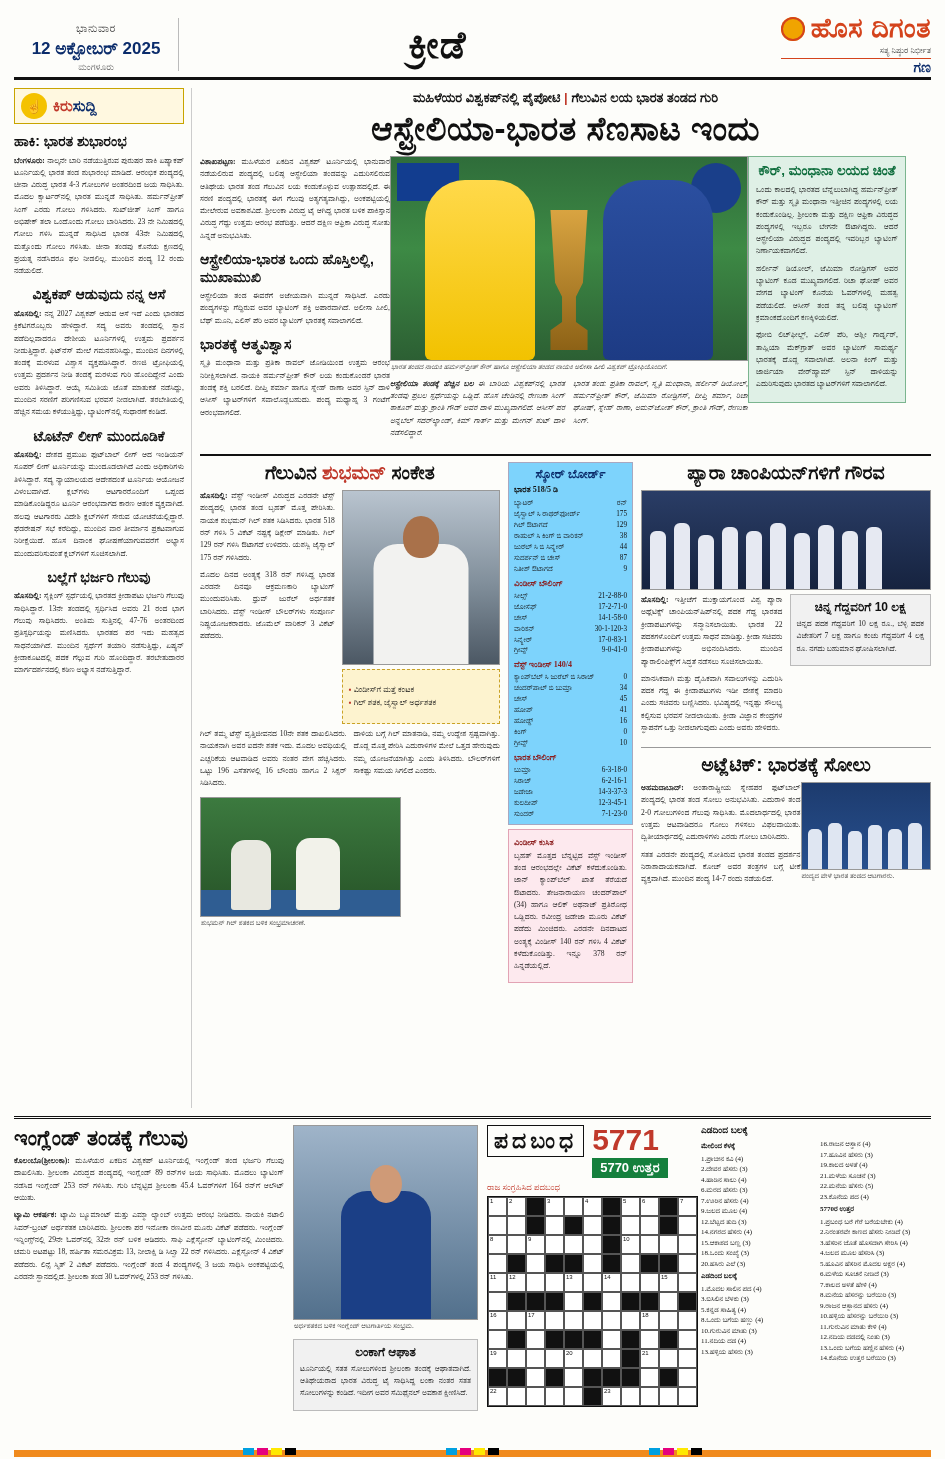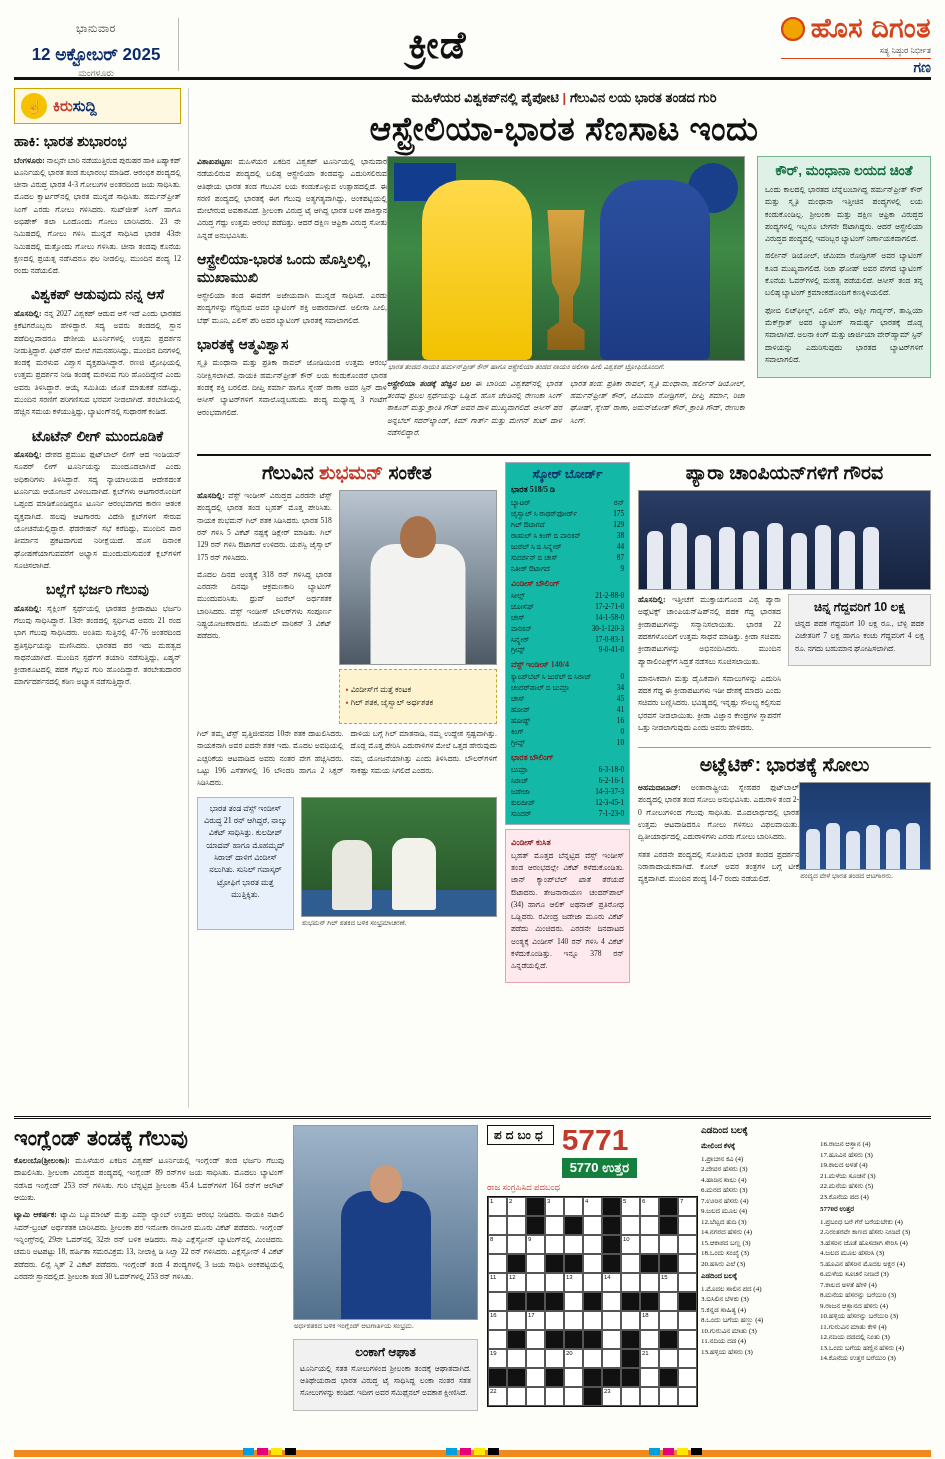--- a/index.html
+++ b/index.html
@@ -25,21 +25,21 @@
     height: 62px;
   }
   .md-date {
     width: 165px;
     border-right: 1px solid #bbb;
     text-align: center;
     padding-top: 4px;
   }
   .md-date .dayname { font-size: 11px; color:#444; letter-spacing:.5px;}
   .md-date .date {
-    font-size: 17px; font-weight: bold; color:#0b2c6b; margin-top:10px;
+    font-size: 17px; font-weight: bold; color:#0b2c6b; margin-top:4px;
   }
   .md-date .city { font-size: 9px; color:#666; margin-top:3px;}
   .md-title {
     flex:1; text-align:center;
     font-size: 38px; font-weight: bold; letter-spacing:1px;
     padding-top: 6px; color:#111;
   }
   .md-logo {
     width: 235px; display:flex; align-items:center; justify-content:flex-end;
   }
@@ -92,21 +92,21 @@
   }
   .kicker .sep { color:#c0392b; }
   .mainhead {
     text-align:center; font-size:33px; font-weight:bold; letter-spacing:.5px;
     line-height:1.15; margin:0 0 8px 0; color:#111;
   }
   
   .top-area { display:flex; gap:0; }
   .tcol1 { width: 190px; }
   .tcol2 { width: 358px; font-style: italic; }
-  .tcol3 { width: 174px; margin-left: 12px; }
+  .tcol3 { width: 158px; }
   .photo {
     width:100%; border:1px solid #999; display:block; position:relative; overflow:hidden;
   }
   .cap { font-size:7px; color:#333; line-height:1.4; padding:2px 1px; font-family:"Liberation Serif", serif;}
   .greenbox {
     background:#dff0e6; border:1px solid #7bb58f; padding:6px 7px;
   }
   .greenbox h3 {
     margin:0 0 5px 0; font-size:13.5px; color:#0b6b3a; text-align:center;
   }
@@ -114,21 +114,21 @@
   .mid-grid { display:flex; gap:8px; margin-top:10px; border-top:2px solid #111; padding-top:6px;}
   .m1 { width:300px; }
   .m2 { width:125px; }
   .m3 { flex:1; }
   .sec-head {
     font-size:19px; font-weight:bold; text-align:center; margin:0 0 5px 0;
     line-height:1.2;
   }
   .sec-head .hl { color:#c0392b; }
   .scorebox {
-    border:1px solid #a8a8c0; background:#14b8a6; padding:4px 5px;
+    border:1px solid #a8a8c0; background:#7dd3fc; padding:4px 5px;
     font-family:"Liberation Serif", serif;
   }
   .scorebox h4 { margin:0 0 3px 0; font-size:12px; color:#0b2c6b; text-align:center;}
   .scorebox .sbtot { font-size:8px; font-weight:bold; margin-bottom:3px;}
   .srow { display:flex; justify-content:space-between; font-size:7.2px; line-height:1.52;}
   .srow .nm { white-space:nowrap; overflow:hidden; }
   .srow .vl { white-space:nowrap; padding-left:4px;}
   .sbsub { font-size:8px; font-weight:bold; margin:4px 0 2px 0; color:#8a1c1c;}
   .pinkbox { background:#fde9ee; border:1px solid #e2a3b4; padding:4px 5px; margin-top:4px;}
   .yellowbox {
@@ -151,21 +151,21 @@
     border-top:3px double #111; margin-top:8px; padding-top:6px;
     display:flex; gap:9px; height: 330px;
   }
   .b1 { width:270px; }
   .b2 { width:185px; }
   .b3 { width:205px; }
   .b4 { flex:1; }
   
   .xw-head { display:flex; align-items:flex-start; gap:8px; }
   .xw-title {
-    border:1px solid #111; padding:2px 6px; font-size:12px; font-weight:bold; letter-spacing:4px;
+    border:1px solid #111; padding:2px 6px; font-size:22px; font-weight:bold; letter-spacing:4px;
   }
   .xw-no { font-size:30px; font-weight:bold; color:#c0392b; line-height:1;}
   .xw-prev {
     background:#15803d; color:#fff; font-size:13px; font-weight:bold;
     padding:2px 8px; display:inline-block; margin-top:3px;
   }
   .xw-sub { font-size:8.5px; color:#c0392b; margin:4px 0 3px 0;}
   .grid {
     display:grid; grid-template-columns: repeat(11, 19px); grid-auto-rows:19px;
     border:1px solid #111; width: max-content;
@@ -338,21 +338,20 @@
                 <div><span class="bullet">▪</span> <span>ವಿಂಡೀಸ್‌ಗೆ ಮತ್ತೆ ಕಂಟಕ</span></div>
                 <div><span class="bullet">▪</span> <span>ಗಿಲ್ ಶತಕ, ಜೈಸ್ವಾಲ್ ಅರ್ಧಶತಕ</span></div>
               </div>
             </div>
           </div>
           <div style="display:flex;gap:7px;margin-top:4px;">
             <p class="ptext" style="width:50%">ಗಿಲ್ ತಮ್ಮ ಟೆಸ್ಟ್ ವೃತ್ತಿಜೀವನದ 10ನೇ ಶತಕ ದಾಖಲಿಸಿದರು. ನಾಯಕನಾಗಿ ಅವರ ಐದನೇ ಶತಕ ಇದು. ಮೊದಲ ಅವಧಿಯಲ್ಲಿ ಎಚ್ಚರಿಕೆಯ ಆಟವಾಡಿದ ಅವರು ನಂತರ ವೇಗ ಹೆಚ್ಚಿಸಿದರು. ಒಟ್ಟು 196 ಎಸೆತಗಳಲ್ಲಿ 16 ಬೌಂಡರಿ ಹಾಗೂ 2 ಸಿಕ್ಸರ್ ಸಿಡಿಸಿದರು.</p>
             <p class="ptext" style="width:50%">ದಾಳಿಯ ಬಗ್ಗೆ ಗಿಲ್ ಮಾತನಾಡಿ, ನಮ್ಮ ಉದ್ದೇಶ ಸ್ಪಷ್ಟವಾಗಿತ್ತು. ದೊಡ್ಡ ಮೊತ್ತ ಪೇರಿಸಿ ಎದುರಾಳಿಗಳ ಮೇಲೆ ಒತ್ತಡ ಹೇರುವುದು ನಮ್ಮ ಯೋಜನೆಯಾಗಿತ್ತು ಎಂದು ತಿಳಿಸಿದರು. ಬೌಲರ್‌ಗಳಿಗೆ ಸಾಕಷ್ಟು ಸಮಯ ಸಿಗಲಿದೆ ಎಂದರು.</p>
           </div>
           <div style="display:flex;gap:7px;margin-top:2px;">
-            <div class="bluebox" style="width:33%;margin-top:0">ಭಾರತ ತಂಡ ವೆಸ್ಟ್ ಇಂಡೀಸ್ ವಿರುದ್ಧ 21 ರನ್ ಆಗಿದ್ದರೆ, ನಾಲ್ಕು ವಿಕೆಟ್ ಸಾಧಿಸಿತ್ತು. ಕುಲದೀಪ್ ಯಾದವ್ ಹಾಗೂ ಮೊಹಮ್ಮದ್ ಸಿರಾಜ್ ದಾಳಿಗೆ ವಿಂಡೀಸ್ ನಲುಗಿತು. ಸುನಿಲ್ ಗವಾಸ್ಕರ್ ಟ್ರೋಫಿಗೆ ಭಾರತ ಮತ್ತೆ ಮುತ್ತಿಕ್ಕಿತು.</div>
             <div style="width:67%">
               <div class="photo ph-action">
                 <span class="bd"></span>
                 <span class="bl"></span>
                 <span class="br"></span>
               </div>
               <div class="cap">ಶುಭಮನ್ ಗಿಲ್ ಶತಕದ ಬಳಿಕ ಸಂಭ್ರಮಾಚರಣೆ.</div>
             </div>
           </div>
         </div>

